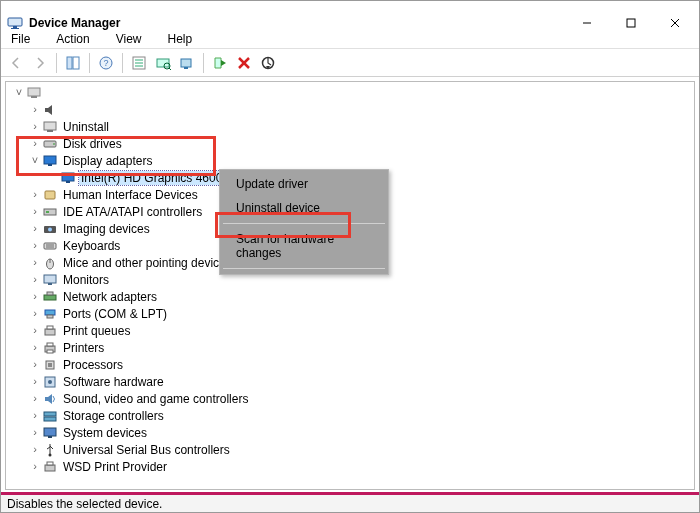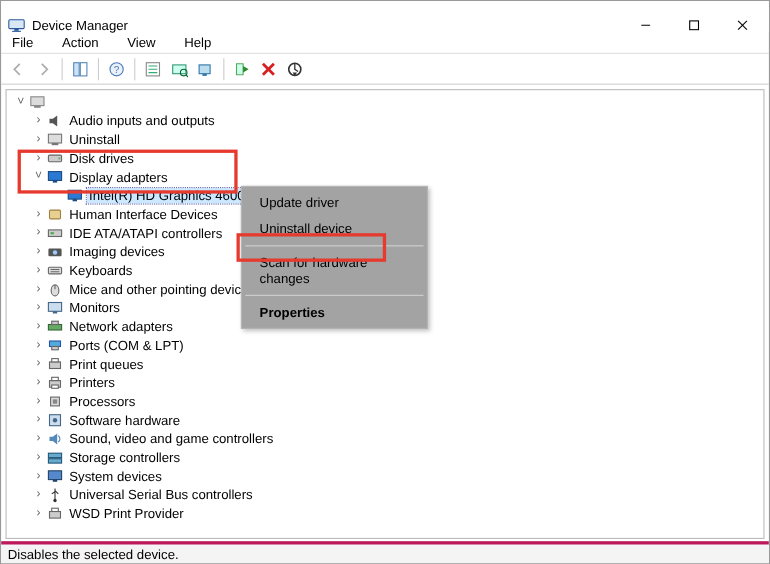--- a/index.html
+++ b/index.html
@@ -15,20 +15,21 @@
     position: relative;
     border: 1px solid #999;
   }
   
   .titlebar {
     height: 28px;
     display: flex;
     align-items: center;
     padding: 16px 2px 0 6px;
     background: #fff;
+    font-weight: bold;
   }
   .titlebar .app-icon { width: 16px; height: 16px; margin-right: 6px; display:inline-flex; align-items:center; justify-content:center;}
   .titlebar .title { flex: 1; font-size: 12px; }
   .win-btns { display: flex; }
   .win-btn { width: 44px; height: 28px; display:flex; align-items:center; justify-content:center; font-family: "Segoe UI Symbol", sans-serif; font-size:10px;}
   
   .menubar { height: 20px; display:flex; align-items:center; padding: 0 4px; gap: 14px; border-bottom: 1px solid #e0e0e0;}
   .menubar span { padding: 2px 6px; }
   
   .toolbar {
@@ -195,21 +196,20 @@
       <span class="label"></span>
     </div>
 
     <div class="row lvl1">
         <span class="tw">›</span>
         <span class="ic">
           <svg width="16" height="16">
             <path d="M3 6h3l4-3v10l-4-3h-3z" fill="#555"></path>
           </svg>
         </span>
-        <span class="label">Audio inputs and outputs</span>
       </div>
     <div class="row lvl1">
         <span class="tw">›</span>
         <span class="ic">
           <svg width="16" height="16">
             <rect x="2" y="3" width="12" height="8" fill="#ddd" stroke="#777"></rect>
             <rect x="5" y="11" width="6" height="2" fill="#777"></rect>
           </svg>
         </span>
         <span class="label">Uninstall</span>
@@ -421,20 +421,19 @@
 
   <div class="hl" style="left:10px; top:54px; width:200px; height:40px;"></div>
 </div>
 
 <div class="ctx" style="left:218px; top:168px; width:170px;">
   <div class="item">Update driver</div>
   <div class="item">Uninstall device</div>
   <div class="sep"></div>
   <div class="item">Scan for hardware changes</div>
   <div class="sep"></div>
-  <div class="item bold">Properties</div>
 </div>
 
 <div class="hl" style="left:214px; top:211px; width:136px; height:26px;"></div>
 
 <div class="statusbar">
   <span>Disables the selected device.</span>
 </div>
 
 </body></html>

